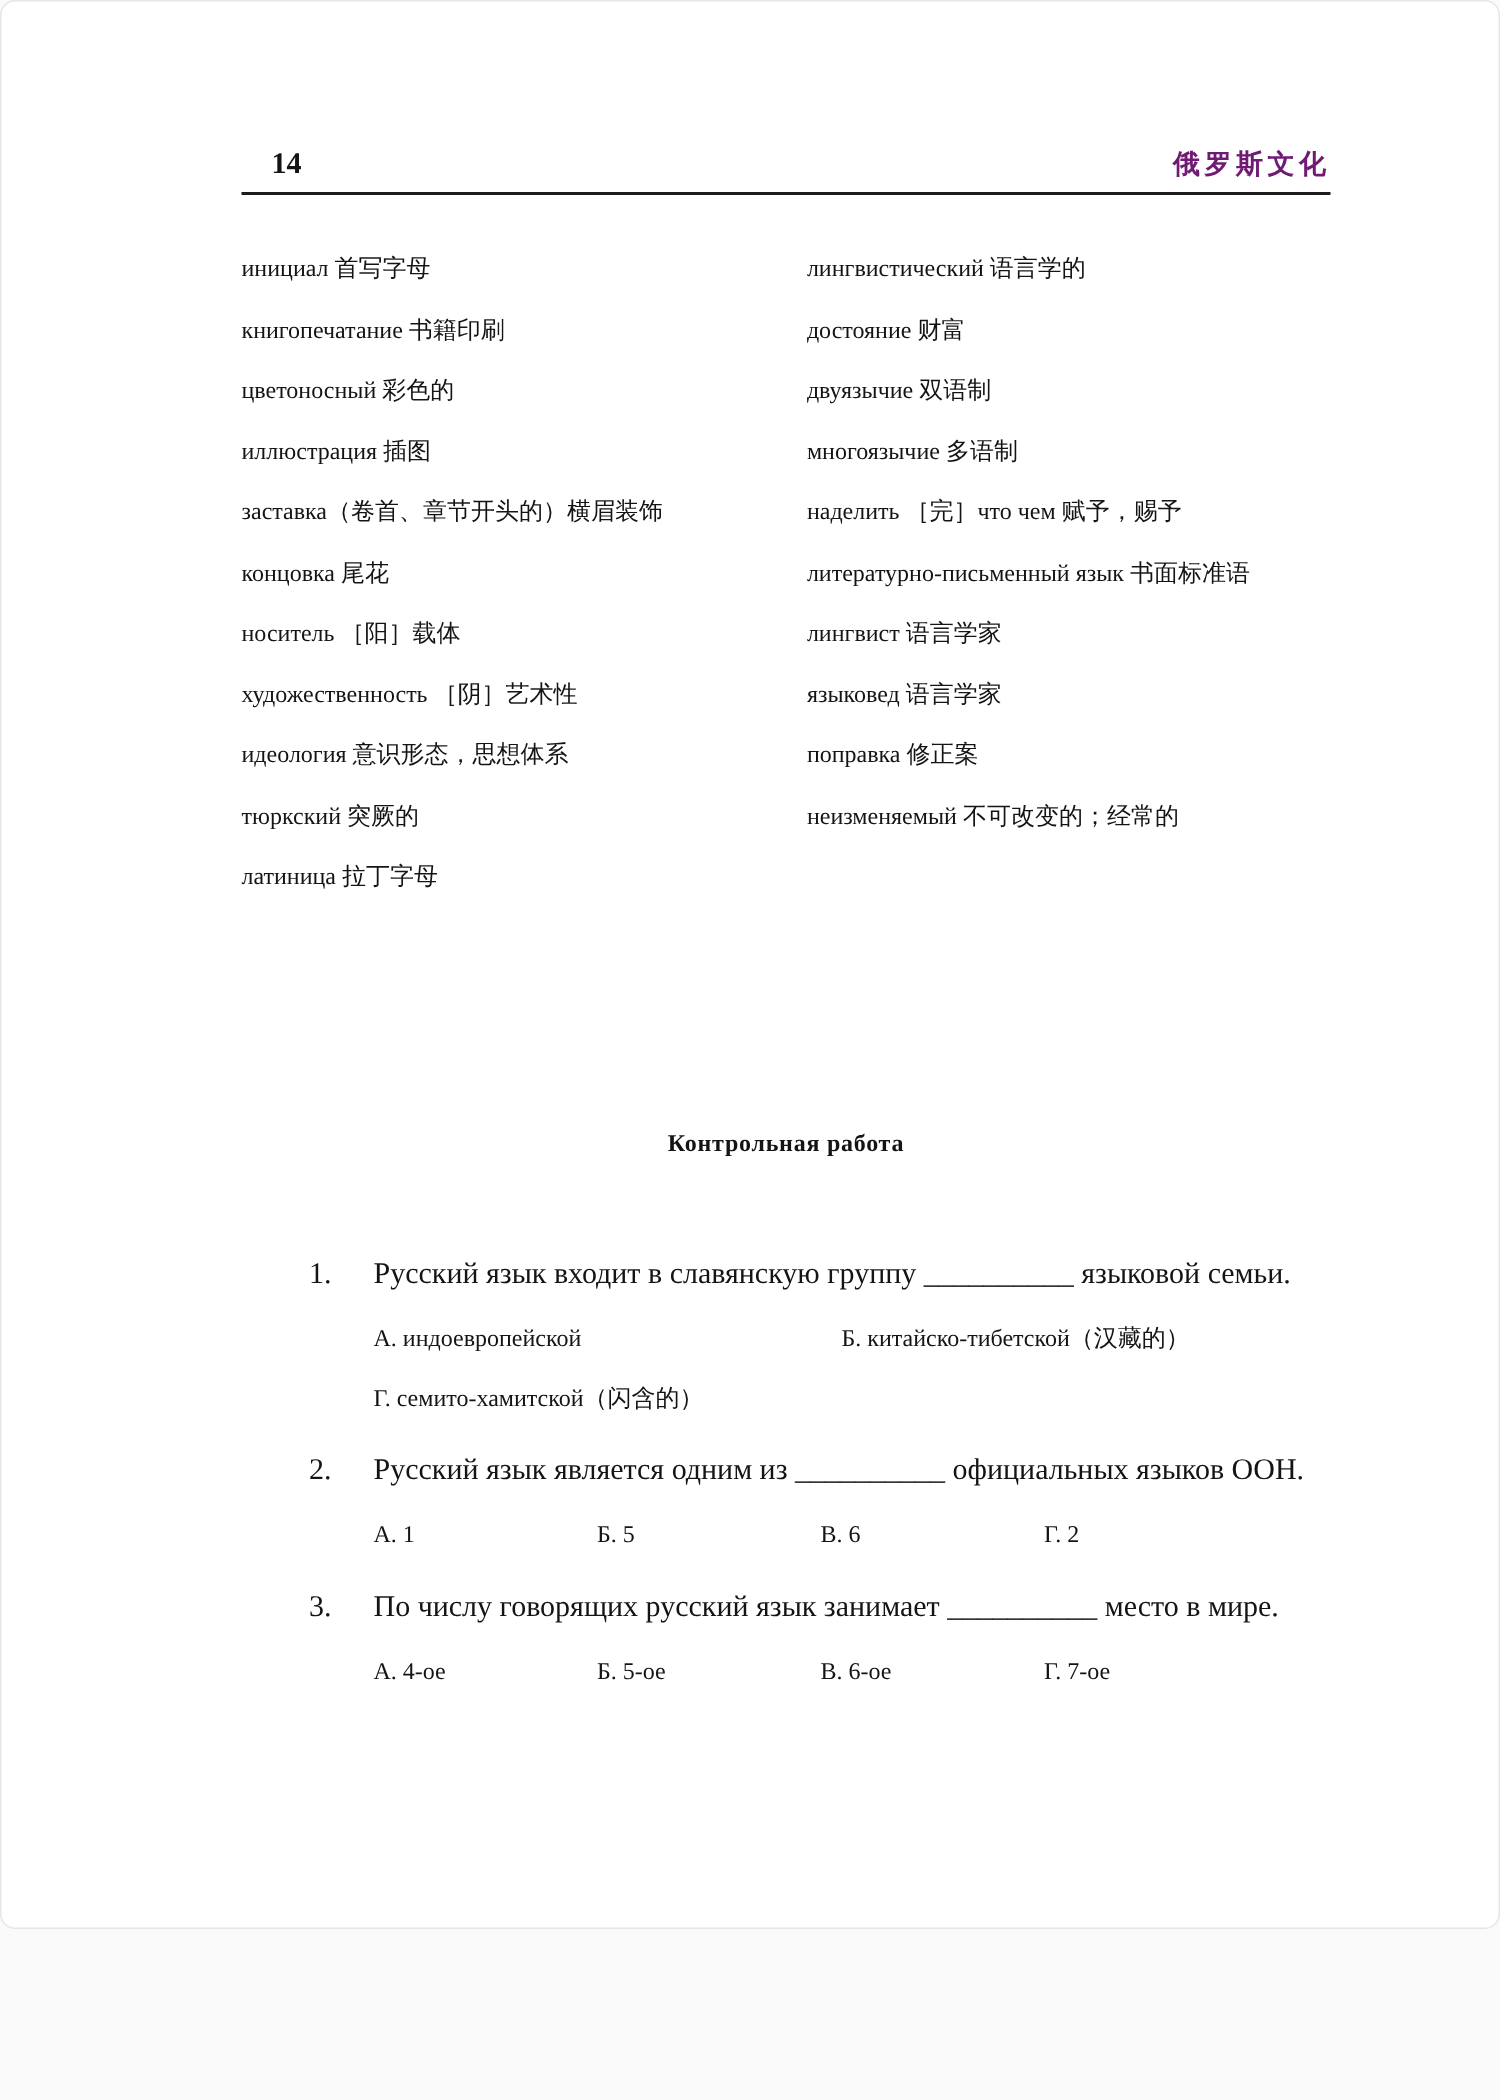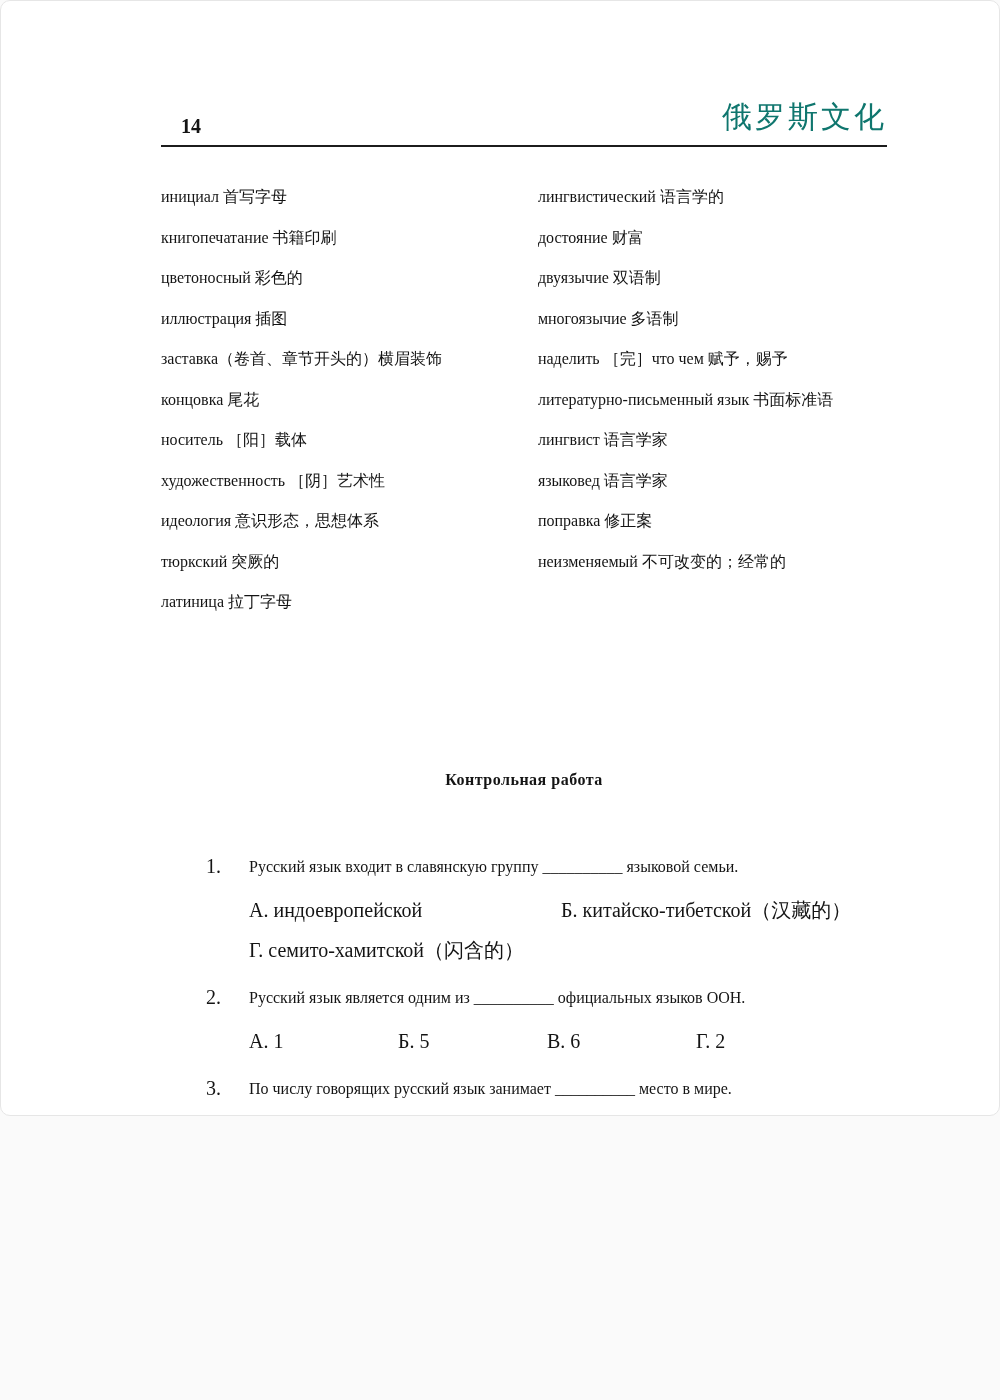--- a/index.html
+++ b/index.html
@@ -4,43 +4,43 @@
 <style>
   * { margin: 0; padding: 0; box-sizing: border-box; }
   html, body {
     width: 1000px; height: 1400px;
     background: #fafafa;
     font-family: "Liberation Serif", "DejaVu Serif", serif;
     color: #141414;
   }
   .page {
     position: relative;
-    width: 1000px; height: 1116px;
+    width: 1000px; height: 1286px;
     background: #ffffff;
     border: 1px solid #e6e6e6;
     border-radius: 10px;
     overflow: hidden;
     padding: 96px 112px 0 160px;
   }
   
   .page-header {
     display: flex;
     justify-content: space-between;
     align-items: flex-end;
   }
   .page-number {
     font-size: 20px;
     font-weight: bold;
     padding-left: 20px;
   }
   .book-title {
-    font-size: 30px;
-    font-weight: normal;
+    font-size: 18px;
+    font-weight: bold;
     letter-spacing: 3px;
-    color: #0f766e;
+    color: #701a75;
   }
   .header-rule {
     border-bottom: 2px solid #1c1c1c;
     margin-top: 7px;
   }
   
   .vocab {
     display: flex;
     margin-top: 30px;
   }
@@ -68,27 +68,27 @@
     margin-bottom: 4px;
   }
   .q-num {
     width: 43px;
     flex: 0 0 43px;
     font-size: 20px;
     line-height: 47px;
   }
   .q-body { flex: 1; }
   .q-text {
-    font-size: 16px;
+    font-size: 20px;
     line-height: 47px;
   }
   .options {
     display: flex;
     flex-wrap: wrap;
-    font-size: 20px;
+    font-size: 16px;
     line-height: 40px;
   }
   .options.cols-2 .opt { width: 312px; }
   .options.cols-4 .opt { width: 149px; }
 </style>
 </head>
 <body>
 
 <div class="page">
 

